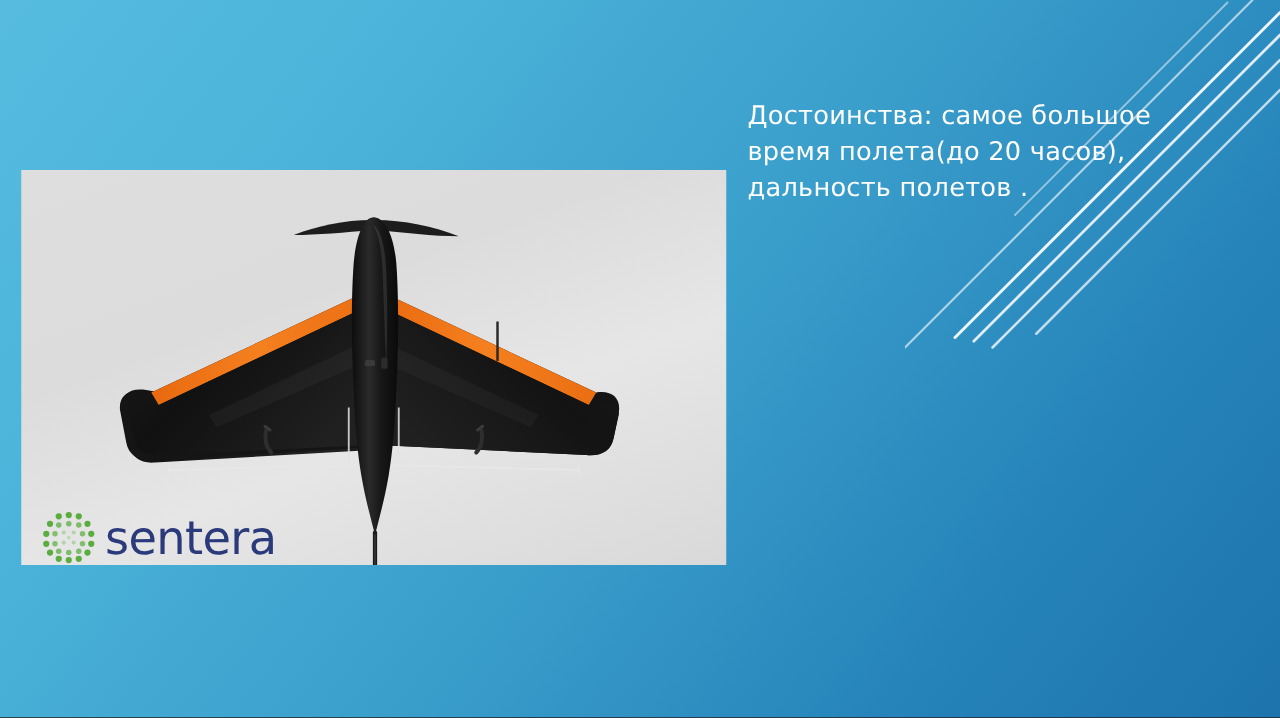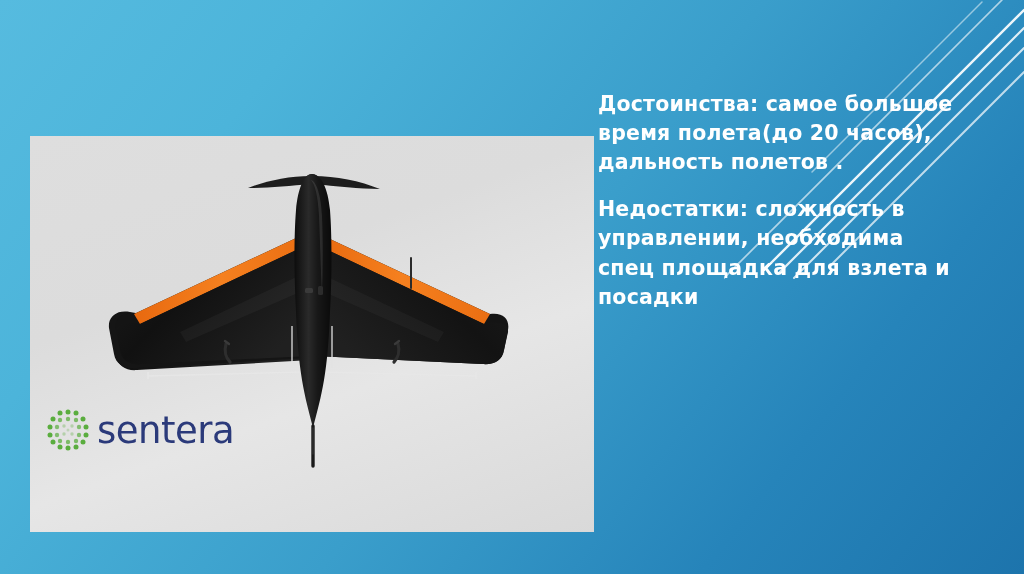--- a/index.html
+++ b/index.html
@@ -25,24 +25,24 @@
     right: 0;
     top: 0;
     width: 300px;
     height: 574px;
     pointer-events: none;
   }
 
   
   #photo-panel {
     position: absolute;
-    left: 30px;
+    left: 17px;
     top: 136px;
     width: 564px;
-    height: 396px;
+    height: 316px;
     background: linear-gradient(160deg, #dedede 0%, #dcdcdc 35%, #e6e6e6 62%, #d9d9d9 100%);
     overflow: hidden;
   }
   #drone-svg {
     position: absolute;
     left: 0;
     top: 0;
     width: 564px;
     height: 337px;
   }
@@ -84,22 +84,22 @@
     font-weight: 300;
     letter-spacing: 0.8px;
     margin: 0 0 26px 0;
     text-transform: uppercase;
     font-family: "DejaVu Sans", sans-serif;
   }
   .para {
     color: #ffffff;
     font-size: 20.5px;
     line-height: 1.42;
-    font-weight: 700;
-    margin: 16px 0 18px 0;
+    font-weight: 400;
+    margin: 4px 0 18px 0;
     letter-spacing: 0.2px;
     font-family: "DejaVu Sans", sans-serif;
   }
   .para:last-child { margin-bottom: 0; }
 </style>
 </head>
 <body>
 
 <div id="slide">
 
@@ -260,16 +260,15 @@
             <circle cx="26" cy="26" r="1.7" opacity="0.34"></circle>
           <circle cx="22" cy="22" r="1.5" opacity="0.26"></circle>
         </g>
       </svg>
       <span id="logo-word">sentera</span>
     </div>
   </div>
 
   <div id="text-col">
     <p class="para">Достоинства: самое большое время полета(до 20 часов), дальность полетов .</p>
-    <p class="para">Недостатки: сложность в управлении, необходима спец площадка для взлета и посадки</p>
   </div>
 
 </div>
 
 </body></html>

